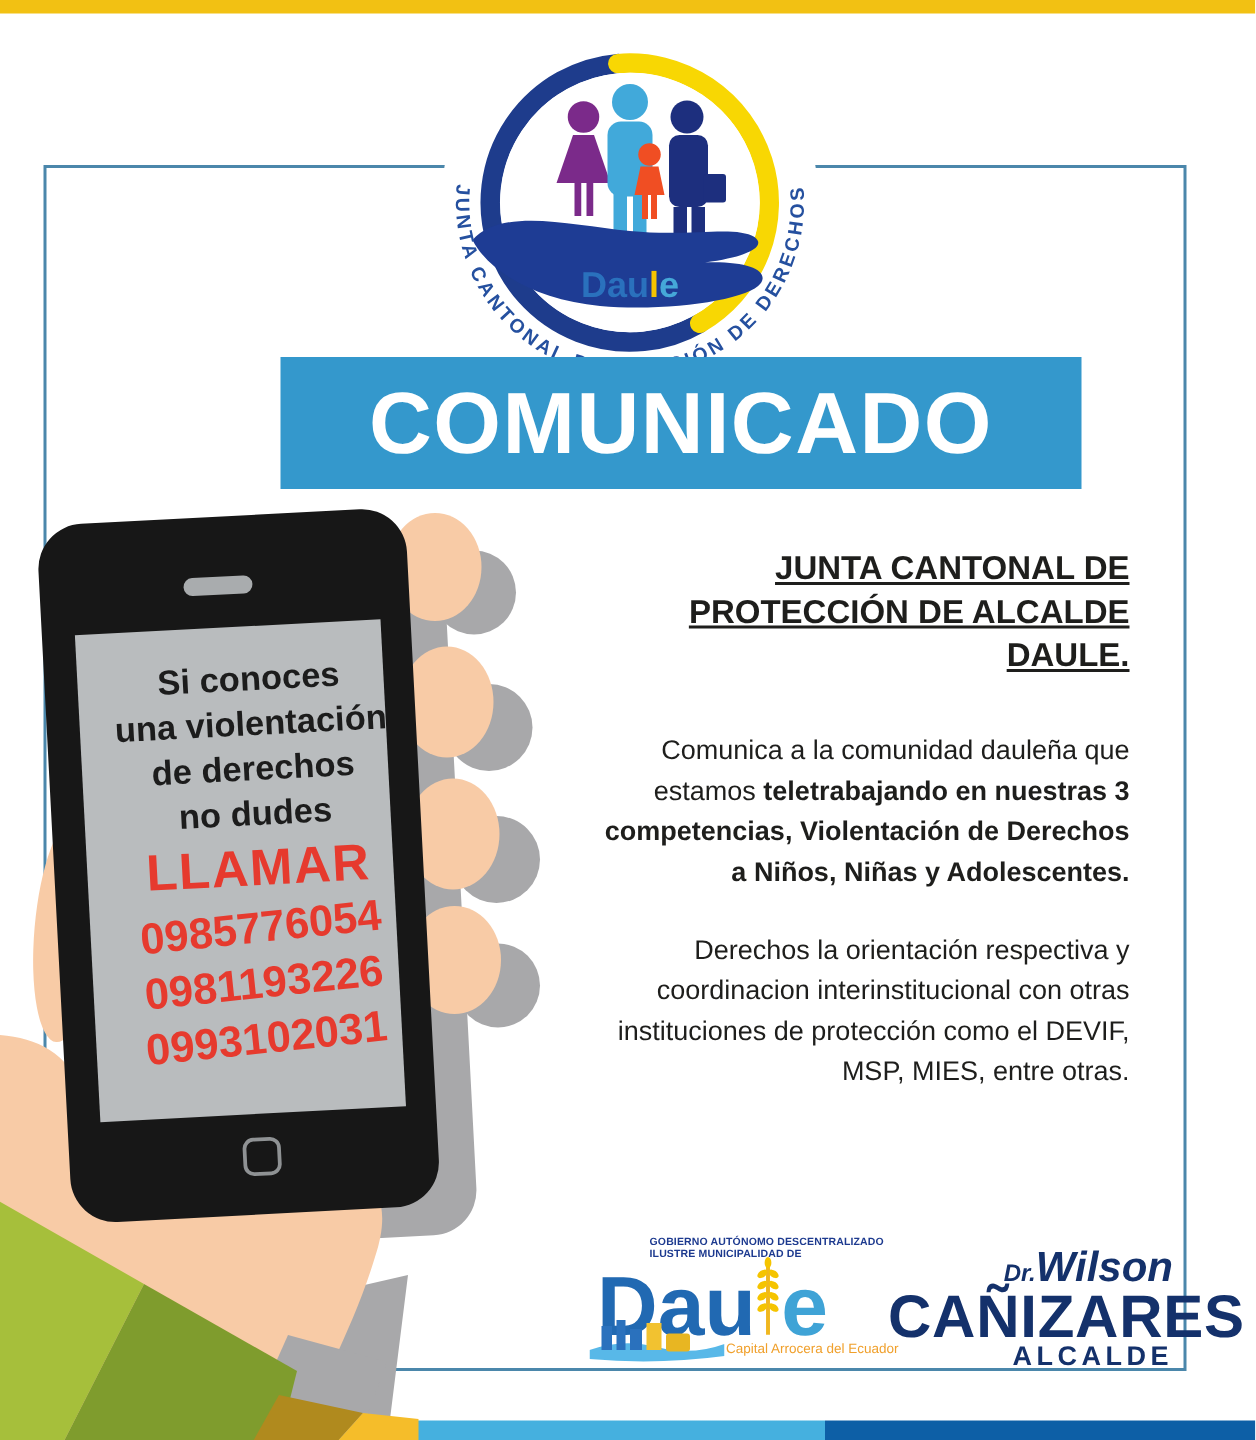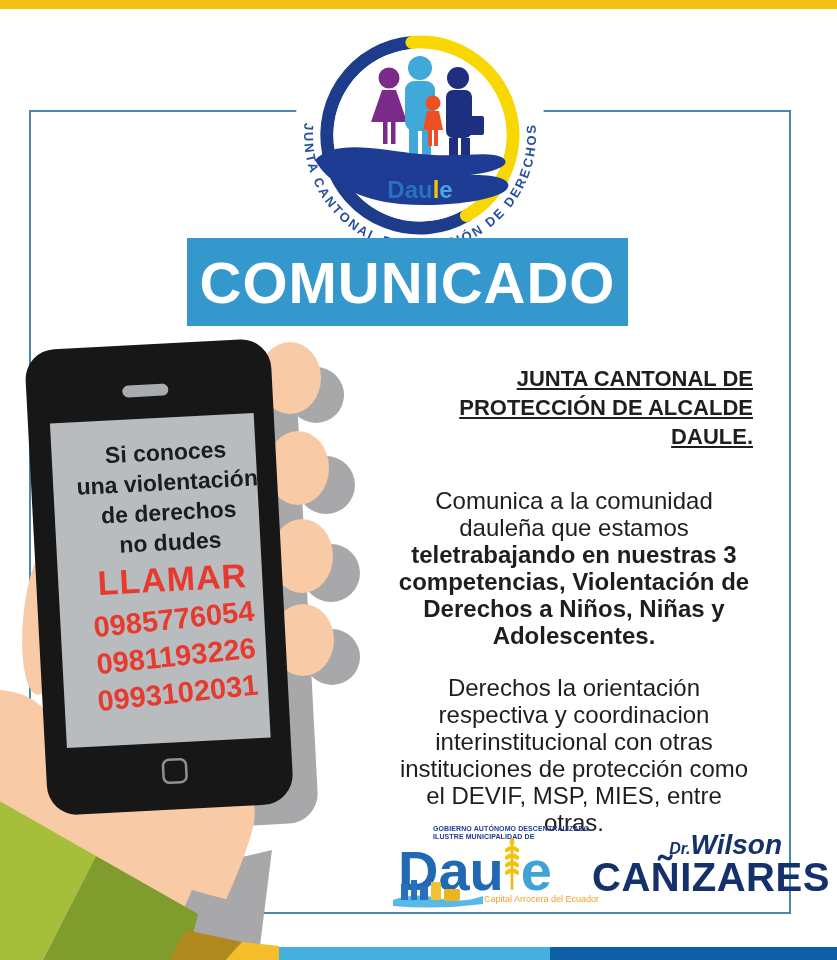--- a/index.html
+++ b/index.html
@@ -16,39 +16,39 @@
     background:linear-gradient(90deg,#ffffff 0 265px,#45b0df 265px 550px,#0d5fa6 550px 837px);}
 
   
   #frame-border{left:29px;top:110px;width:762px;height:804px;box-sizing:border-box;
     border:2px solid #4b87ab;z-index:1;}
 
   
   #org-logo{left:270px;top:0;width:300px;height:262px;z-index:2;}
 
   
-  #comunicado-banner{left:187px;top:238px;width:441px;height:88px;background:#3498cc;z-index:3;
+  #comunicado-banner{left:187px;top:238px;width:534px;height:88px;background:#3498cc;z-index:3;
     display:flex;align-items:center;justify-content:center;}
   #comunicado-banner span{color:#ffffff;font-size:58px;font-weight:700;letter-spacing:1px;}
 
   
   #phone-graphic{left:0;top:330px;width:400px;height:630px;z-index:4;}
 
   
   #phone-screen-text{left:52px;top:437px;width:240px;z-index:5;text-align:center;
     transform:rotate(-3deg);transform-origin:50% 50%;}
   .screen-line{font-size:23px;line-height:30px;font-weight:700;color:#1c1c1c;}
   .call-label{font-size:34px;line-height:44px;font-weight:700;color:#e63a2e;letter-spacing:1px;}
   .phone-number{font-size:29px;line-height:37px;font-weight:700;color:#e63a2e;}
   .phone-number>span{display:inline-block;transform:rotate(-3deg);}
 
   
   #announcement{left:395px;top:364px;width:358px;text-align:right;z-index:3;color:#1e1e1c;}
   .heading-line{font-size:22px;line-height:29px;font-weight:700;text-decoration:underline;}
-  #announcement p{margin:0;font-size:24px;line-height:27px;text-align:center;}
+  #announcement p{margin:0;font-size:18px;line-height:27px;}
   #para1{margin-top:36px !important;}
   #para1 b{font-weight:700;}
   #para2{margin-top:25px !important;}
 
   
   #footer{left:0;top:0;width:837px;height:960px;z-index:3;pointer-events:none;}
   #daule-municipal-logo{left:396px;top:822px;width:190px;height:92px;}
   .gov-lines{position:absolute;left:37px;top:3px;font-size:7px;line-height:8px;font-weight:700;
     color:#1d3a8f;letter-spacing:0.1px;white-space:nowrap;}
   .wordmark{position:absolute;left:2px;top:10px;font-size:56px;font-weight:700;color:#2169b2;
@@ -224,17 +224,18 @@
         </svg>
       </span>
       <span class="tagline">Capital Arrocera del Ecuador</span>
     </div>
 
     <div id="mayor-signature" class="abs">
       <div class="mayor-line1">
         <span class="dr">Dr.</span><span class="first">Wilson</span>
       </div>
       <div class="mayor-line2">CAÑIZARES</div>
+      <div class="mayor-line3">ALCALDE</div>
     </div>
 
   </div>
 
 </div>
 
 </body></html>

